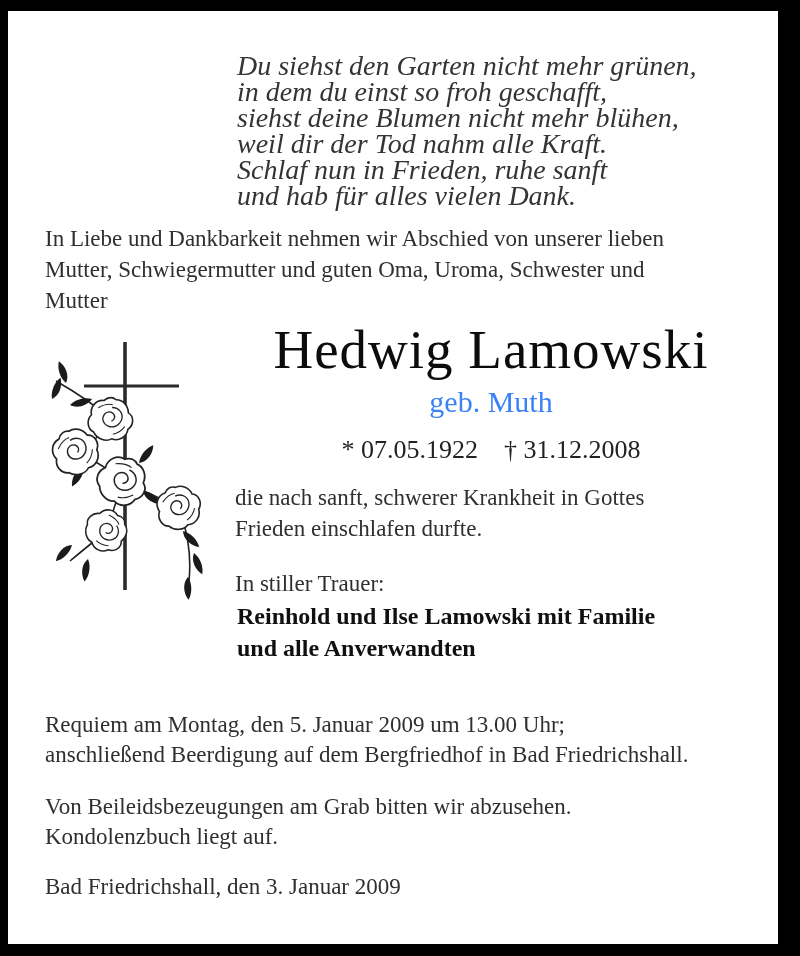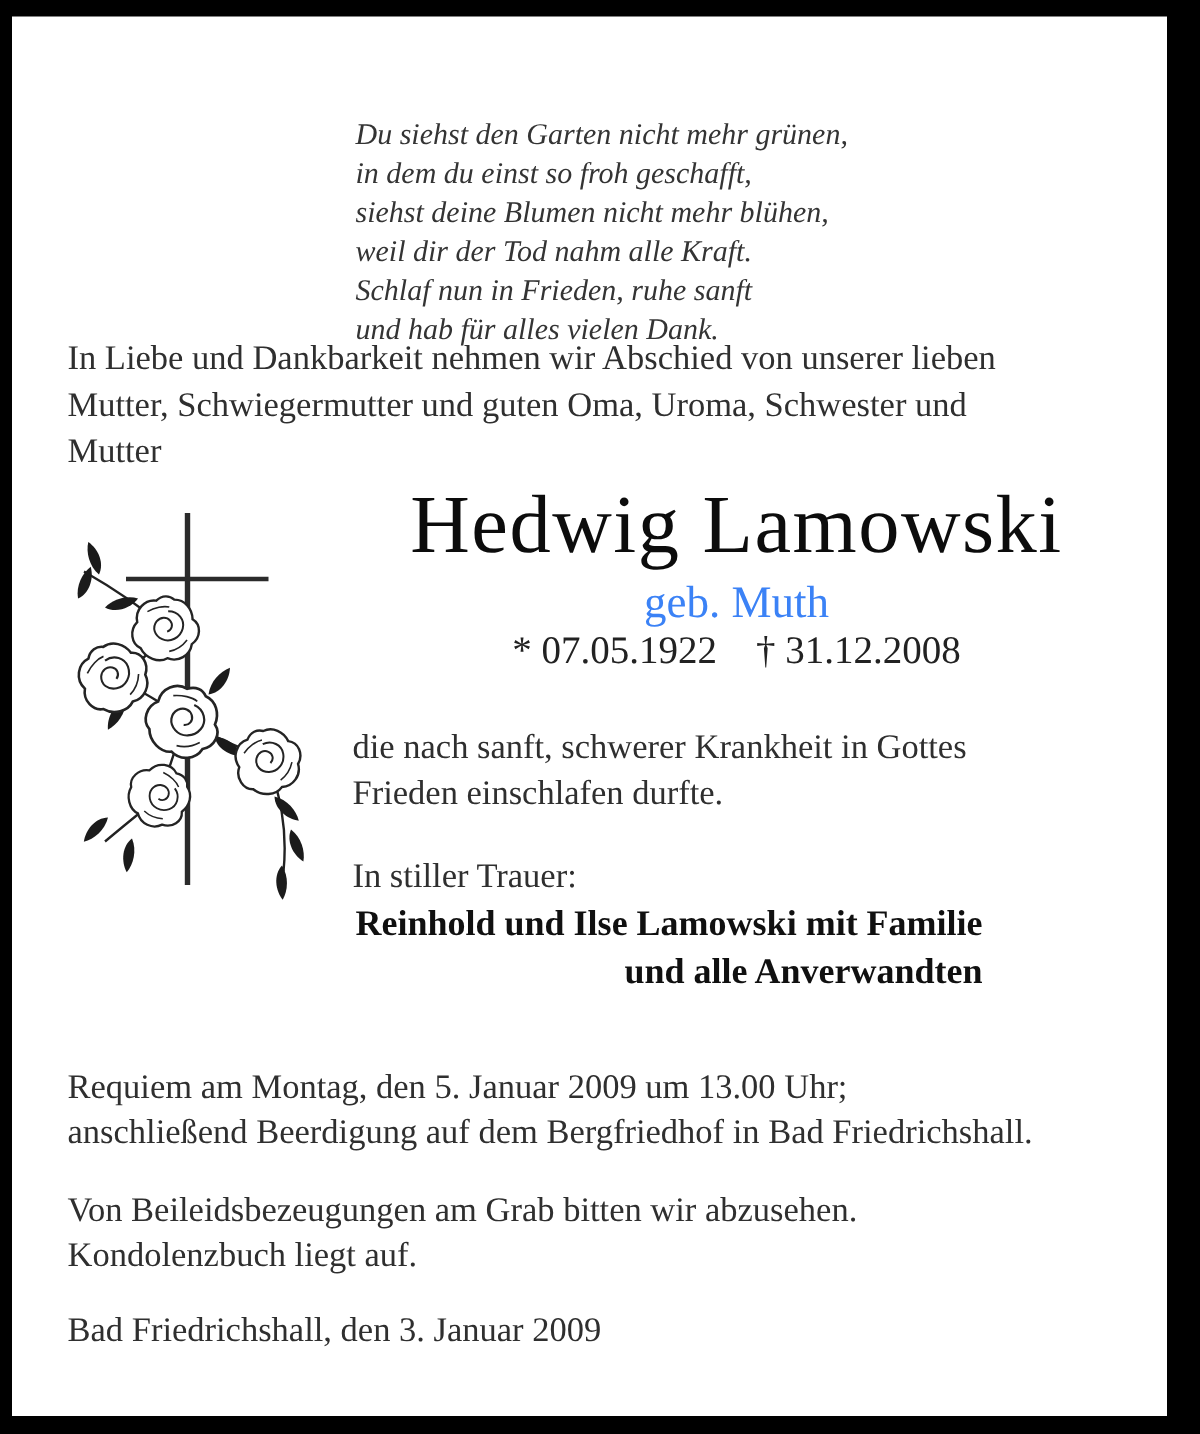--- a/index.html
+++ b/index.html
@@ -22,24 +22,23 @@
     height: 933px;
     background: #ffffff;
     color: #2f2f2f;
   }
   .abs { position: absolute; }
 
   .poem {
     left: 229px;
     top: 42px;
     font-style: italic;
-    font-size: 20px;
+    font-size: 28px;
     line-height: 26px;
     color: #343434;
-    margin-top: 24px;
   }
   .intro {
     left: 37px;
     top: 212px;
     font-size: 23px;
     line-height: 31px;
   }
   .illustration {
     left: 34px;
     top: 326px;
@@ -62,21 +61,21 @@
   }
   .maiden-name {
     font-size: 30px;
     line-height: 26px;
     margin-top: 10px;
     color: #3b82f6;
   }
   .dates {
     font-size: 26px;
     line-height: 30px;
-    margin-top: 4px;
+    margin-top: 20px;
     color: #222222;
   }
   .dates .death { margin-left: 26px; }
   .circumstance {
     left: 227px;
     top: 471px;
     font-size: 23px;
     line-height: 31px;
   }
   .trauer-heading {
@@ -85,21 +84,20 @@
     font-size: 23px;
     line-height: 31px;
   }
   .mourners {
     left: 229px;
     top: 589px;
     font-size: 24px;
     line-height: 32px;
     font-weight: bold;
     color: #101010;
-    text-align: right;
   }
   .service {
     left: 37px;
     top: 699px;
     font-size: 23px;
     line-height: 30px;
   }
   .condolence {
     left: 37px;
     top: 781px;

